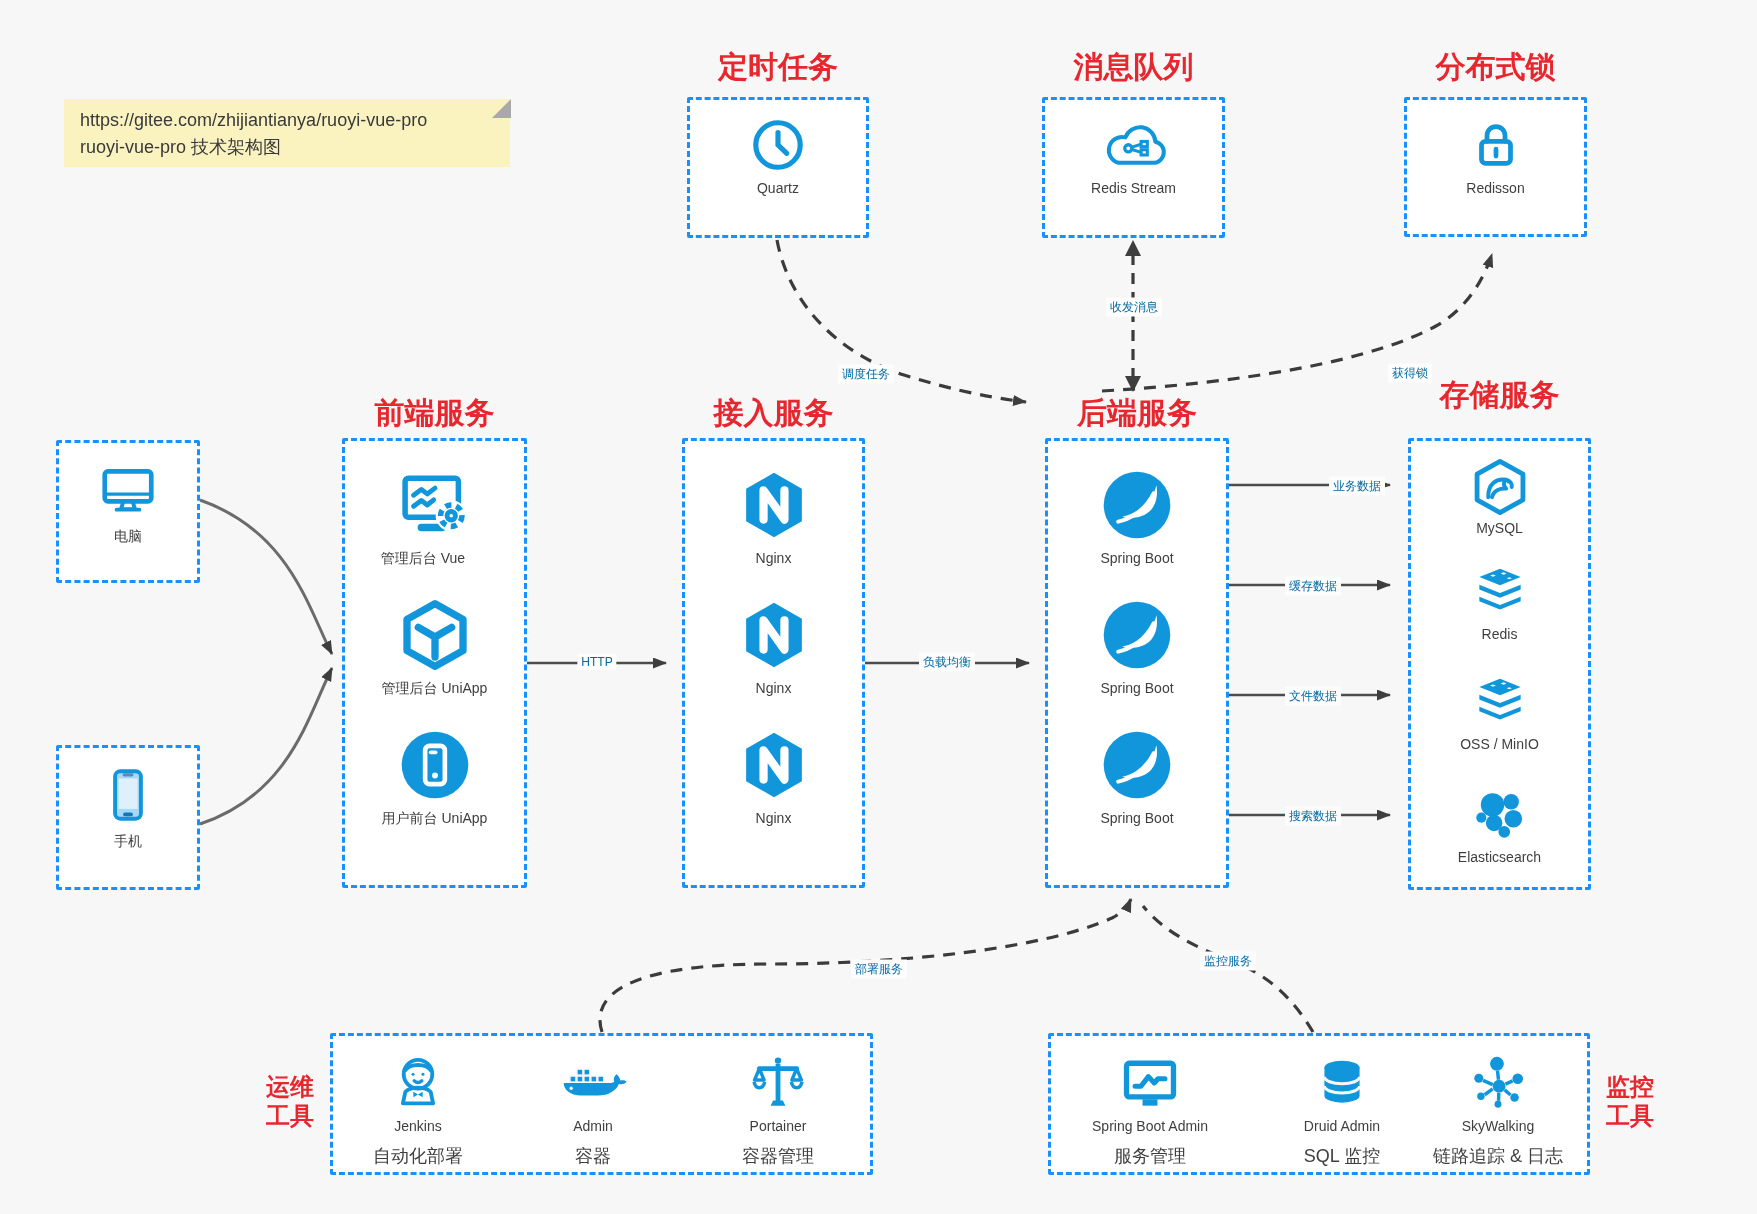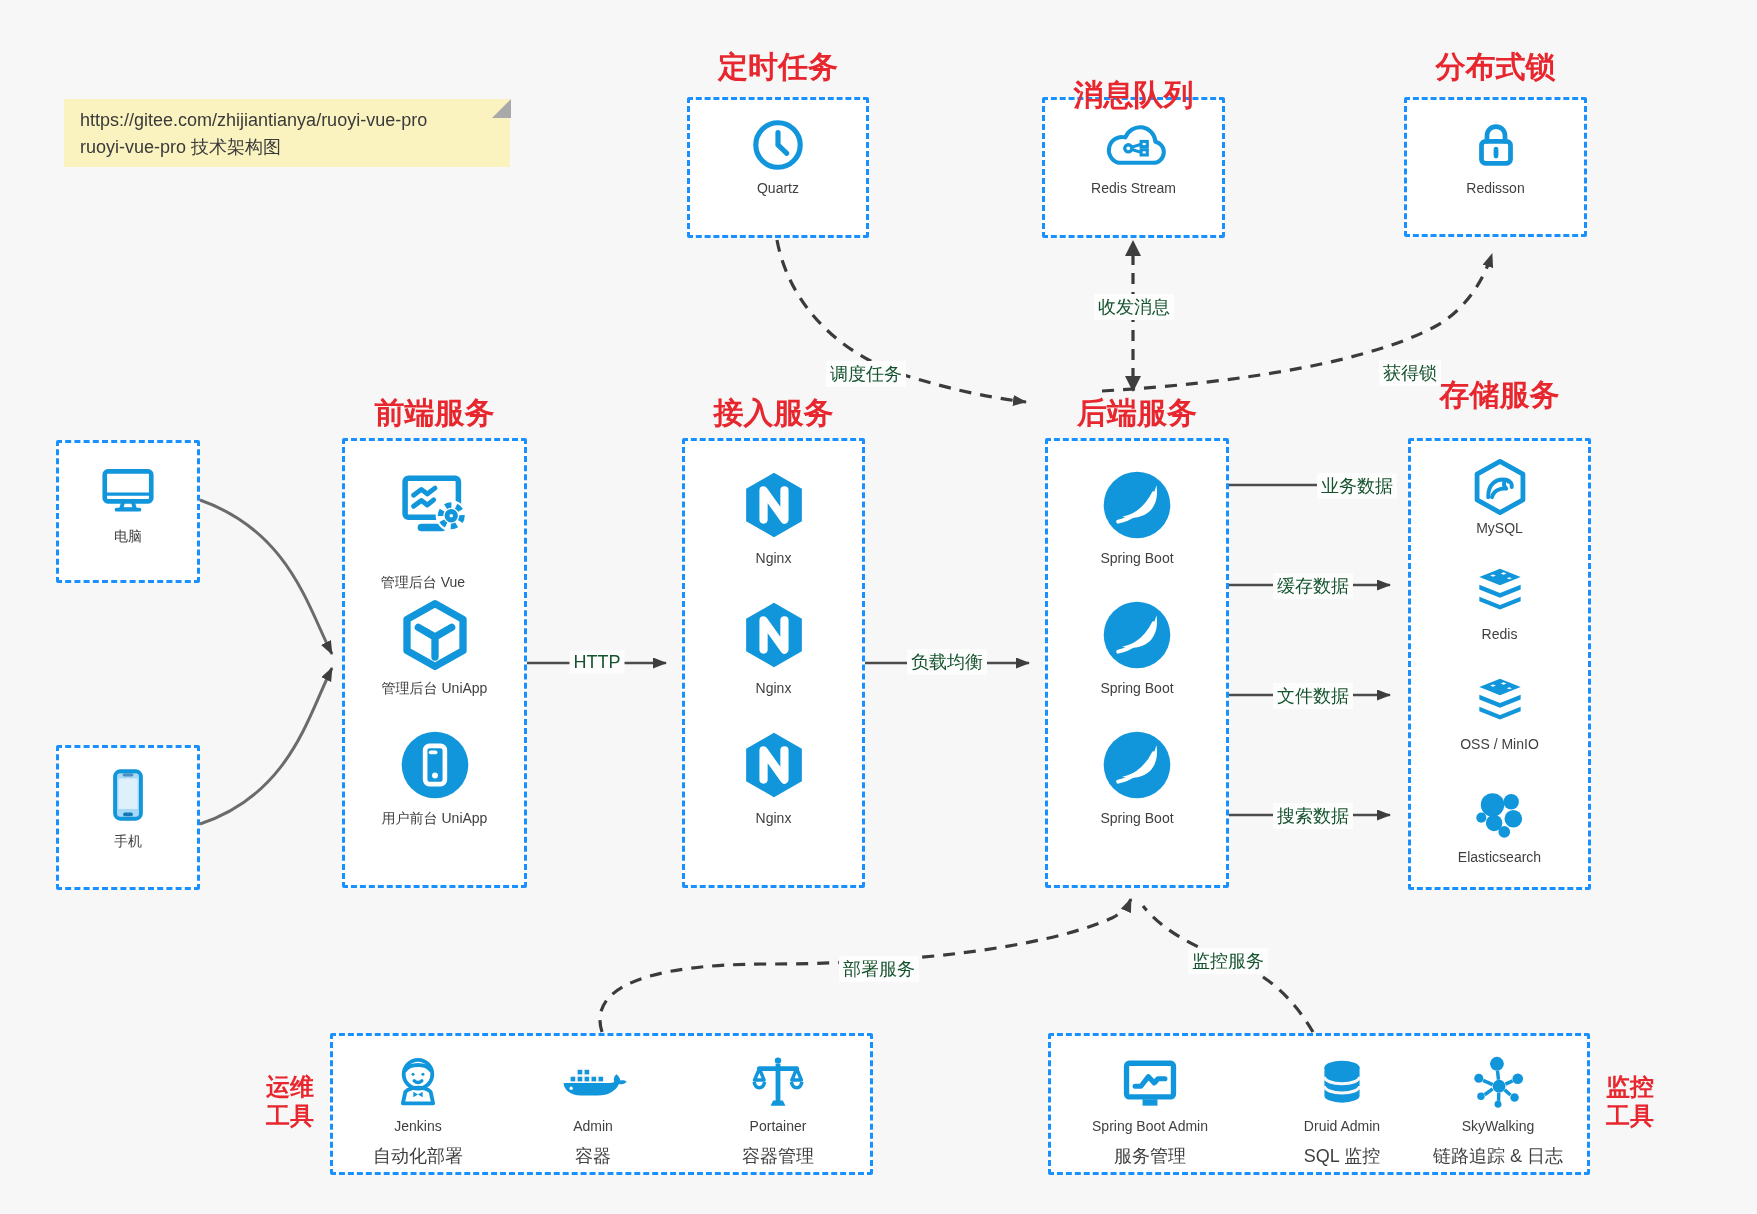--- a/index.html
+++ b/index.html
@@ -23,21 +23,21 @@
   .ilabel{
     position:absolute;text-align:center;font-size:14px;color:#3f3f3f;
     z-index:3;white-space:nowrap;
   }
   .idesc{
     position:absolute;text-align:center;font-size:18px;color:#3f3f3f;
     z-index:3;white-space:nowrap;
   }
   .elabel{
     position:absolute;transform:translate(-50%,-50%);
-    font-size:18px;color:#14532d;background:#fdfdfd;
+    font-size:12px;color:#0369a1;background:#fdfdfd;
     padding:1px 4px;z-index:4;white-space:nowrap;
   }
   .sidelabel{
     position:absolute;text-align:center;font-weight:bold;font-size:24px;
     line-height:29px;color:#e8262d;z-index:3;white-space:nowrap;
   }
   .note{
     position:absolute;left:64px;top:99px;width:446px;height:68px;
     background:#faf3c0;z-index:2;box-sizing:border-box;
     padding:8px 0 0 16px;font-size:18px;line-height:27px;color:#3a3a3a;
@@ -103,21 +103,21 @@
 
 <div class="gtitle" style="left:687px;top:47px;width:182px;">定时任务</div>
 <div class="ibox" style="left:687px;top:112px;width:182px;height:66px;">
   <svg class="icon" width="62" height="62" viewBox="0 0 24 24">
     <circle cx="12" cy="12" r="8.6" fill="none" stroke="#1296db" stroke-width="2"></circle>
     <path d="M12,7.2 V12 L15.4,15.2" fill="none" stroke="#1296db" stroke-width="2" stroke-linecap="round"></path>
   </svg>
 </div>
 <div class="ilabel" style="left:687px;top:180px;width:182px;">Quartz</div>
 
-<div class="gtitle" style="left:1042px;top:47px;width:183px;margin-top:28px;">消息队列</div>
+<div class="gtitle" style="left:1042px;top:47px;width:183px;">消息队列</div>
 <div class="ibox" style="left:1042px;top:112px;width:183px;height:66px;">
   <svg class="icon" width="76" height="58" viewBox="0 0 32 24">
     <path d="M9.5,19.5 h14.5 a4.5,4.5 0 0 0 1,-8.9 a6.5,6.5 0 0 0 -12.6,-1.8 a5,5 0 0 0 -2.9,10.7 z" fill="none" stroke="#1296db" stroke-width="1.7" stroke-linejoin="round"></path>
     <circle cx="13.6" cy="13.4" r="1.5" fill="none" stroke="#1296db" stroke-width="1.4"></circle>
     <path d="M15.1,12.9 L19,11.7 M15.1,13.9 L19,15.1" fill="none" stroke="#1296db" stroke-width="1.3"></path>
     <rect x="19" y="10.5" width="2.6" height="2.2" fill="none" stroke="#1296db" stroke-width="1.3"></rect>
     <rect x="19" y="14" width="2.6" height="2.2" fill="none" stroke="#1296db" stroke-width="1.3"></rect>
   </svg>
 </div>
 <div class="ilabel" style="left:1042px;top:180px;width:183px;">Redis Stream</div>
@@ -157,21 +157,21 @@
   <svg class="icon" width="78" height="78" viewBox="0 0 24 24">
     <rect x="2.8" y="3.8" width="16.4" height="12" rx="1" fill="none" stroke="#1296db" stroke-width="1.7"></rect>
     <path d="M5.4,9 L7.8,7.2 L9.6,8.6 L12,6.8" fill="none" stroke="#1296db" stroke-width="1.5" stroke-linecap="round" stroke-linejoin="round"></path>
     <path d="M5.4,12.4 L7.8,10.6 L9.6,12 L11.6,10.4" fill="none" stroke="#1296db" stroke-width="1.5" stroke-linecap="round" stroke-linejoin="round"></path>
     <path d="M7.8,18.9 H14.2" stroke="#1296db" stroke-width="2.3" stroke-linecap="round"></path>
     <circle cx="17" cy="15.3" r="4.8" fill="#ffffff"></circle>
     <circle cx="17" cy="15.3" r="3.3" fill="none" stroke="#1296db" stroke-width="1.7" stroke-dasharray="1.9 1.5"></circle>
     <circle cx="17" cy="15.3" r="1.3" fill="none" stroke="#1296db" stroke-width="1.5"></circle>
   </svg>
 </div>
-<div class="ilabel" style="left:342px;top:550px;width:162px;margin-top:24px;">管理后台 Vue</div>
+<div class="ilabel" style="left:342px;top:550px;width:162px;">管理后台 Vue</div>
 <div class="ibox" style="left:342px;top:596px;width:185px;height:78px;">
   <svg class="icon" width="80" height="80" viewBox="0 0 24 24">
     <path d="M12,2.6 L20.4,7.3 V16.7 L12,21.4 L3.6,16.7 V7.3 Z" fill="none" stroke="#1296db" stroke-width="2.2" stroke-linejoin="round"></path>
     <path d="M12,12.6 L7,9.7 M12,12.6 L17,9.7 M12,12.6 V18.6" fill="none" stroke="#1296db" stroke-width="2.2" stroke-linecap="round"></path>
   </svg>
 </div>
 <div class="ilabel" style="left:342px;top:680px;width:185px;">管理后台 UniApp</div>
 <div class="ibox" style="left:342px;top:726px;width:185px;height:78px;">
   <svg class="icon" width="74" height="74" viewBox="0 0 24 24">
     <circle cx="12" cy="12" r="10.8" fill="#1296db"></circle>

